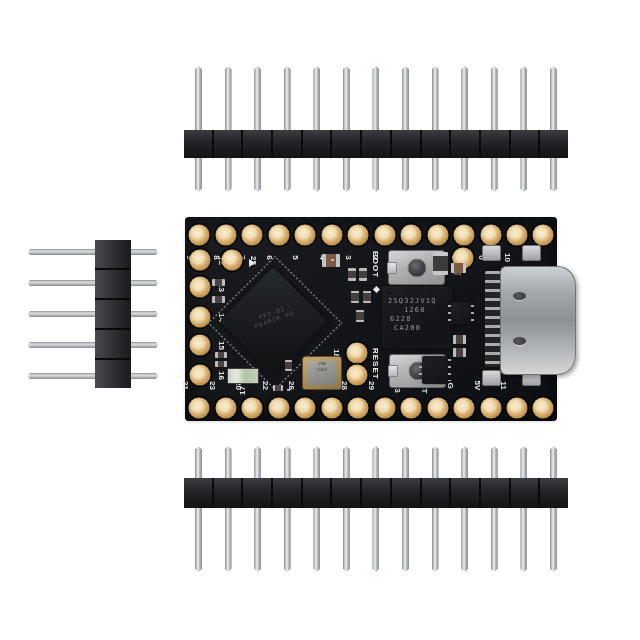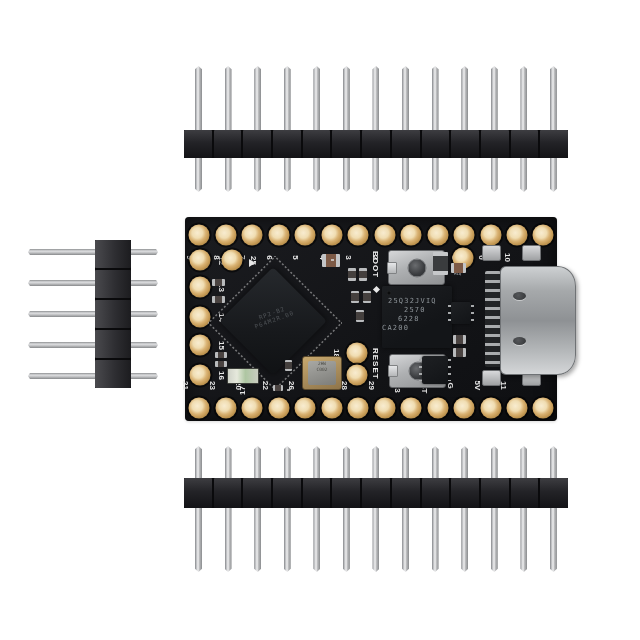--- a/index.html
+++ b/index.html
@@ -52,21 +52,21 @@
     background:linear-gradient(135deg,#26292d,#17191c 60%,#101214);border-radius:4px;
     box-shadow:0 0 6px rgba(0,0,0,.6);}
   .mcu-mark{position:absolute;left:30px;top:92px;width:116px;text-align:center;transform:rotate(-20deg);
     font:6px "DejaVu Sans Mono",monospace;line-height:7px;color:#777c80;opacity:.55;letter-spacing:1px;}
 
   
   .flash{position:absolute;left:197px;top:69px;width:70px;height:62px;border-radius:2px;
     background:linear-gradient(150deg,#1d1f22,#131518 65%);box-shadow:0 0 4px rgba(0,0,0,.6);}
   .flash:before{content:"";position:absolute;left:5px;top:5px;width:4px;height:4px;border-radius:50%;background:#0a0b0c;box-shadow:inset 0 0 1px #444;}
   .flash-line{font:7px "DejaVu Sans Mono",monospace;color:#8e9499;letter-spacing:1.2px;line-height:9px;}
-  .fl1{margin:11px 0 0 6px;} .fl2{margin-left:22px;} .fl3{margin-left:16px;} .fl4{margin-left:0;}
+  .fl1{margin:11px 0 0 6px;} .fl2{margin-left:22px;} .fl3{margin-left:8px;} .fl4{margin-left:12px;}
 
   
   .btn{position:absolute;border:1px solid #636568;border-radius:3px;
     background:linear-gradient(160deg,#d6d7d9,#aeb0b2 45%,#8f9193);}
   .btn-boot{left:203px;top:33px;width:55px;height:33px;}
   .btn-reset{left:204px;top:137px;width:55px;height:32px;}
   .btn-dot{position:absolute;left:50%;top:50%;width:17px;height:17px;transform:translate(-50%,-50%);
     border-radius:50%;border:1px solid #737578;
     background:radial-gradient(circle at 40% 35%,#6a6c6f,#3a3c3f 60%,#2b2d30);}
   .btn-tab{position:absolute;width:8px;height:10px;background:linear-gradient(180deg,#e6e7e9,#b5b7b9);border:1px solid #808284;border-radius:1px;}
@@ -418,21 +418,21 @@
 
     <div class="mcu-ring"></div>
     <div class="mcu"></div>
     <div class="mcu-mark">
       <div>RP2-B2</div>
       <div>P64M2R.00</div>
     </div>
 
     <div class="flash">
       <div class="flash-line fl1">25Q32JVIQ</div>
-      <div class="flash-line fl2">2570</div>
+      <div class="flash-line fl2">1268</div>
       <div class="flash-line fl3">6228</div>
       <div class="flash-line fl4">CA200</div>
     </div>
 
     <div class="btn btn-boot">
       <div class="btn-tab tab-l"></div>
       <div class="btn-tab tab-r"></div>
       <div class="btn-dot"></div>
     </div>
     <div class="btn btn-reset">

